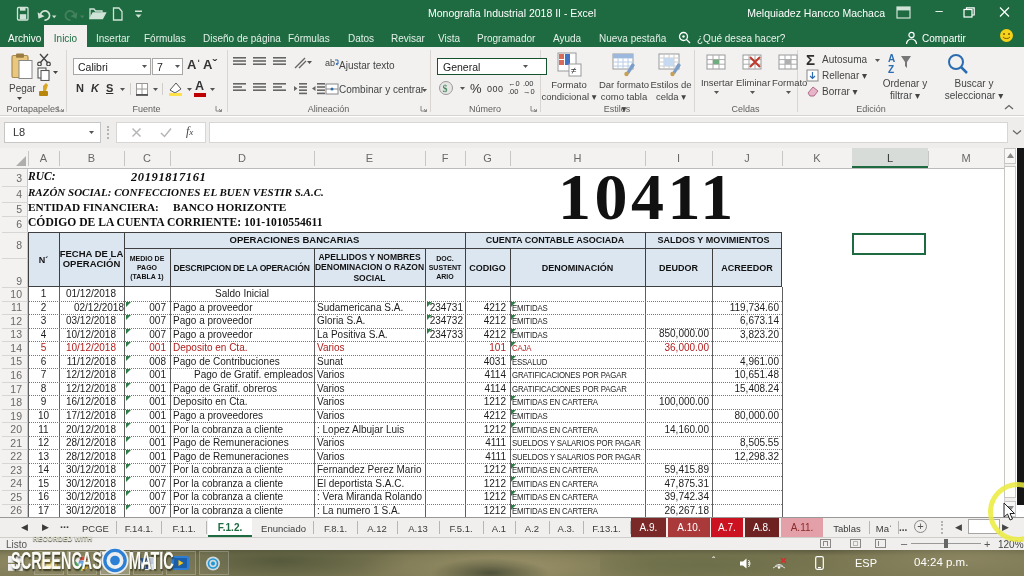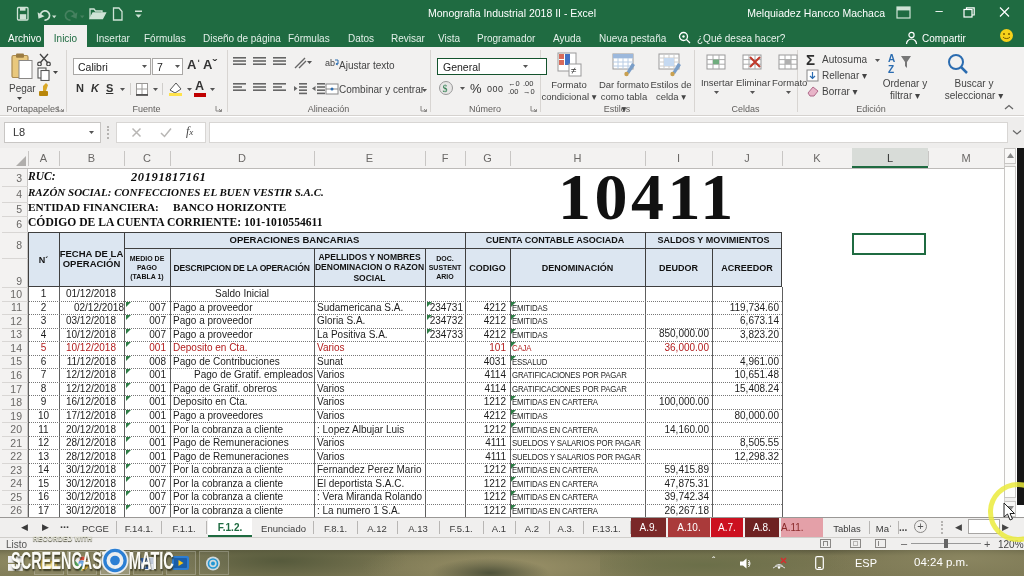--- a/index.html
+++ b/index.html
@@ -828,21 +828,21 @@
 <div class="abs" style="left:516px;top:523px;width:32px;text-align:center;font-size:9.5px;color:#3a3a3a">A.2</div>
 <div class="abs" style="left:549px;top:521px;width:1px;height:13px;background:#b8b6b4"></div>
 <div class="abs" style="left:550px;top:523px;width:32px;text-align:center;font-size:9.5px;color:#3a3a3a">A.3.</div>
 <div class="abs" style="left:583px;top:521px;width:1px;height:13px;background:#b8b6b4"></div>
 <div class="abs" style="left:584px;top:523px;width:45px;text-align:center;font-size:9.5px;color:#3a3a3a">F.13.1.</div>
 <div class="abs" style="left:630px;top:521px;width:1px;height:13px;background:#b8b6b4"></div>
 <div class="abs" style="left:631px;top:518px;width:35px;height:19px;background:#7a2828;text-align:center;font-size:10px;color:#fff;padding-top:4px">A.9.</div>
 <div class="abs" style="left:668px;top:518px;width:42px;height:19px;background:#aa3a3a;text-align:center;font-size:10px;color:#fff;padding-top:4px">A.10.</div>
 <div class="abs" style="left:711px;top:518px;width:32px;height:19px;background:#cc1120;text-align:center;font-size:10px;color:#fff;padding-top:4px">A.7.</div>
 <div class="abs" style="left:745px;top:518px;width:34px;height:19px;background:#6e2222;text-align:center;font-size:10px;color:#fff;padding-top:4px">A.8.</div>
-<div class="abs" style="left:781px;top:518px;width:42px;height:19px;background:#e4a0a8;text-align:left;font-size:10px;color:#8a2a2a;padding-top:4px">A.11.</div>
+<div class="abs" style="left:781px;top:518px;width:42px;height:19px;background:#e4a0a8;text-align:center;font-size:10px;color:#8a2a2a;padding-top:4px">A.11.</div>
 <div class="abs" style="left:826px;top:523px;width:42px;text-align:center;font-size:9.5px;color:#3a3a3a">Tablas</div>
 <div class="abs" style="left:869px;top:521px;width:1px;height:13px;background:#b8b6b4"></div>
 <div class="abs" style="left:871px;top:523px;width:26px;text-align:center;font-size:9.5px;color:#3a3a3a">Maˈ</div>
 <div class="abs" style="left:898px;top:521px;width:1px;height:13px;background:#b8b6b4"></div>
 <div class="abs" style="left:899px;top:522px;font-size:10px;font-weight:bold;color:#444">...</div>
 <div class="abs" style="left:914px;top:520px;width:13px;height:13px;border:1px solid #8a8886;border-radius:50%;color:#555;font-size:11px;line-height:11px;text-align:center">+</div>
 <div class="abs" style="left:941px;top:521px;width:3px;height:13px;border-left:2px dotted #b5b3b1"></div>
 <div class="abs" style="left:955px;top:522px;font-size:9px;color:#444">◀</div>
 <div class="abs" style="left:968px;top:519px;width:32px;height:15px;background:#fff;border:1px solid #a8a6a4"></div>
 <div class="abs" style="left:1002px;top:522px;font-size:9px;color:#444">▶</div>

